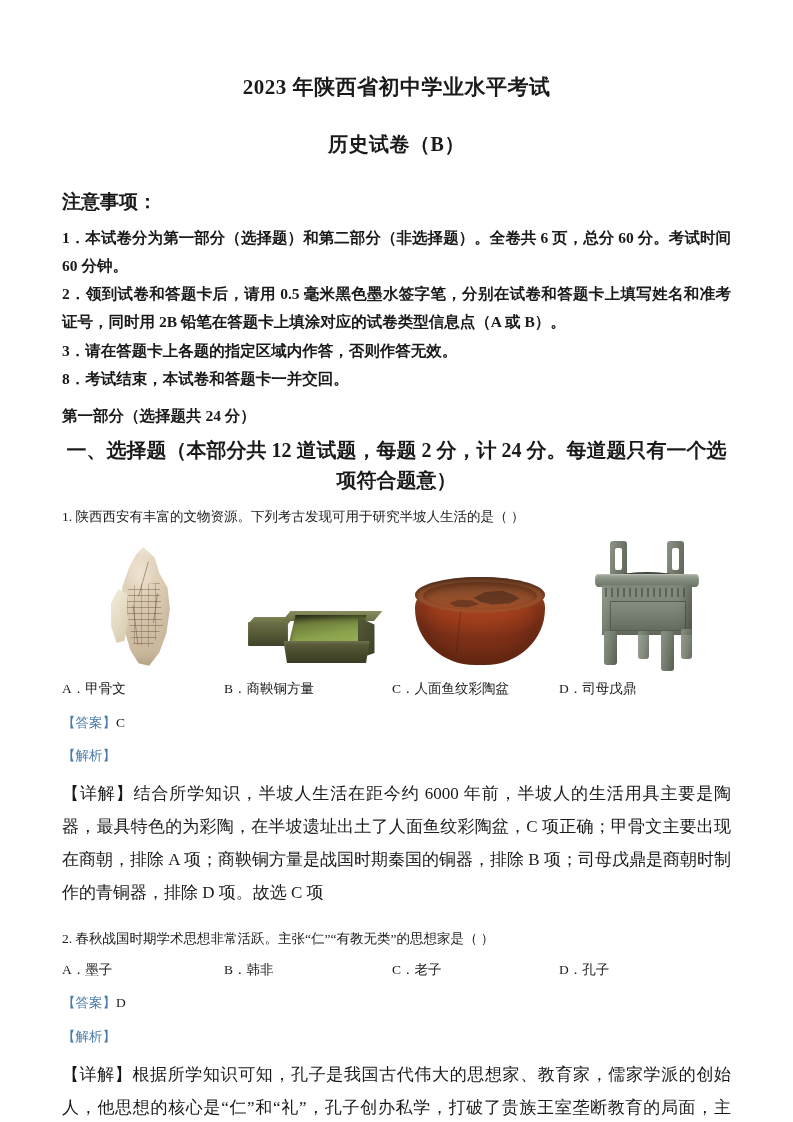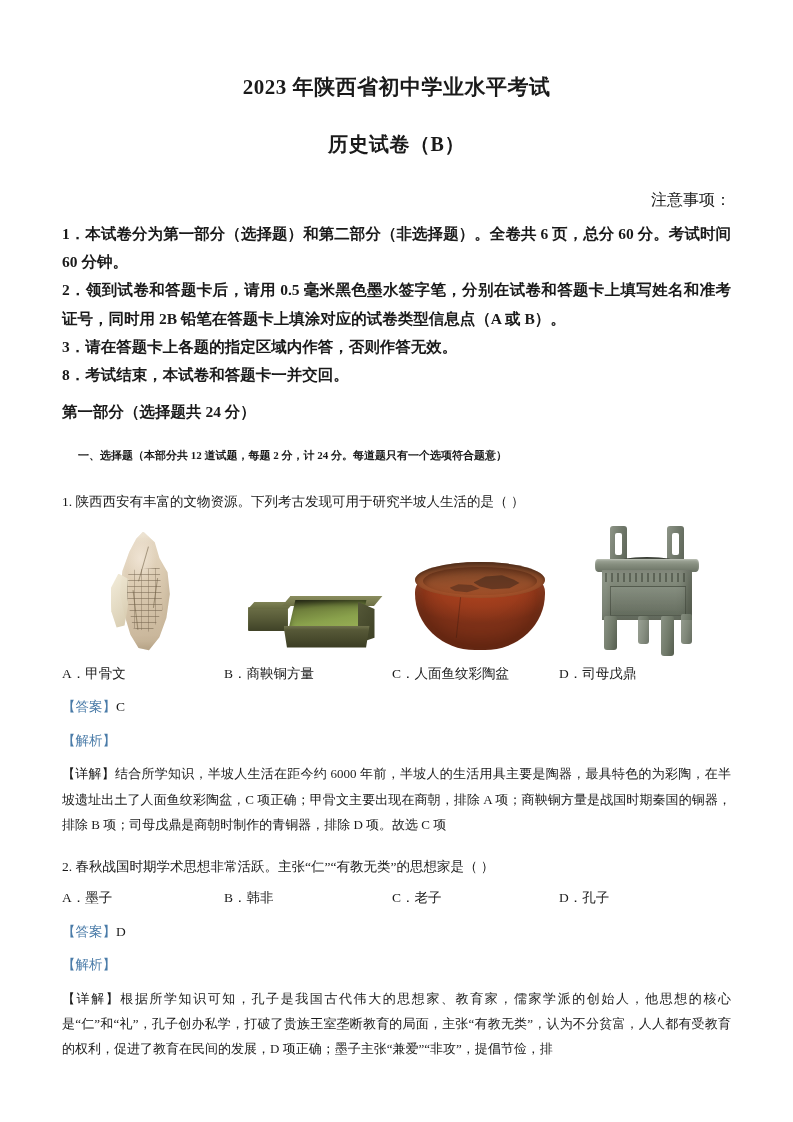--- a/index.html
+++ b/index.html
@@ -38,26 +38,25 @@
     font-size: 20px;
     font-weight: bold;
     letter-spacing: 0.5px;
     margin: 8px;
     padding-top: 24px;
     line-height: 1.2;
   }
 
   
   .notice-head {
-    font-size: 16px;
-    font-weight: normal;
+    font-size: 19px;
+    font-weight: bold;
     margin: 0;
     padding-top: 26px;
     line-height: 1.3;
-    text-align: right;
   }
   .notice-list {
     margin: 0;
     padding-top: 9px;
   }
   .notice-item {
     font-size: 15.5px;
     font-weight: bold;
     line-height: 1.82;
     text-align: justify;
@@ -67,25 +66,26 @@
 
   
   .part-heading {
     font-size: 15.5px;
     font-weight: bold;
     margin: 0;
     padding-top: 11px;
     line-height: 1.5;
   }
   .section-heading {
-    font-size: 11px;
+    font-size: 20px;
     font-weight: bold;
-    margin: 16px;
+    margin: 0;
     padding-top: 8px;
     line-height: 1.5;
+    text-align: center;
   }
 
   
   .question-stem {
     font-size: 13.5px;
     line-height: 1.6;
     margin: 0;
     padding-top: 11px;
   }
 
@@ -126,21 +126,21 @@
   }
   .tag-blue {
     color: #4a7ba8;
   }
   .analysis-line {
     font-size: 13.5px;
     line-height: 1.6;
     padding-top: 12px;
   }
   .detail-para {
-    font-size: 13px;
+    font-size: 17px;
     line-height: 1.95;
     text-align: justify;
     text-justify: inter-ideograph;
     padding-top: 10px;
     margin: 0;
   }
   .q2-block { padding-top: 8px; }
 
   
   .art { position: relative; }

